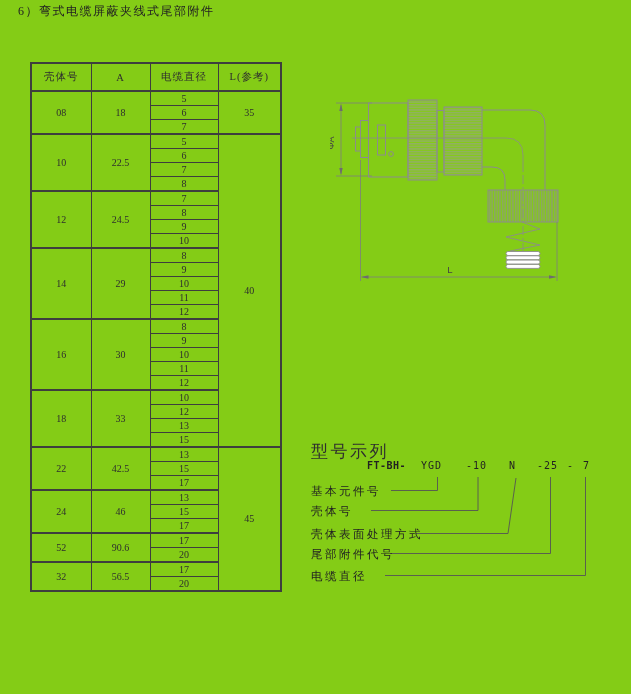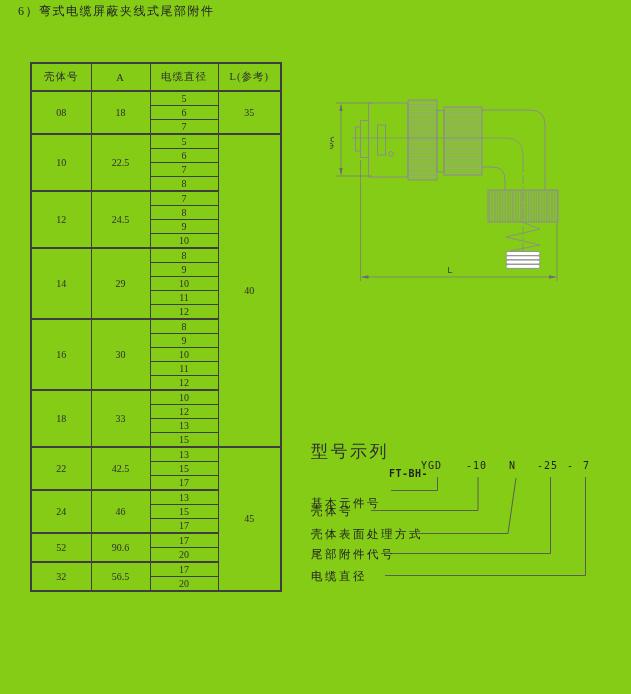--- a/index.html
+++ b/index.html
@@ -244,38 +244,38 @@
       <path d="M360.5,160 V281 M557,222 V281"></path>
       <path d="M362,277 H555"></path>
       <polygon points="360.8,277 368.5,275.3 368.5,278.7" fill="#6d6d6d" stroke="none"></polygon>
       <polygon points="556.8,277 549,275.3 549,278.7" fill="#6d6d6d" stroke="none"></polygon>
     </g>
     <text x="450" y="273" font-size="9.5" fill="#444" text-anchor="middle" font-family="Liberation Sans, sans-serif">L</text>
   </svg>
 
   <div class="model-title">型号示列</div>
 
-  <span class="code b" style="left:389px;margin-top:8px;">FT-BH-</span>
+  <span class="code b" style="left:367px;">FT-BH-</span>
   <span class="code" style="left:421px;">YGD</span>
   <span class="code" style="left:466px;">-10</span>
   <span class="code" style="left:509px;">N</span>
   <span class="code" style="left:537px;">-25</span>
   <span class="code" style="left:567px;">-</span>
   <span class="code" style="left:583px;">7</span>
 
   <svg class="leaders" width="331" height="150" viewBox="300 435 331 150" fill="none">
     <g stroke="#555" stroke-width="0.9">
       <path d="M391,490.5 H437.5 V477"></path>
       <path d="M371,510.5 H478 V477"></path>
       <path d="M416,533.5 H508 L516,478"></path>
       <path d="M390,553.5 H550.5 V477"></path>
       <path d="M385,575.5 H585.5 V477"></path>
     </g>
   </svg>
 
-  <div class="mlabel" style="top:496px;">基本元件号</div>
+  <div class="mlabel" style="top:484px;">基本元件号</div>
   <div class="mlabel" style="top:504px;">壳体号</div>
   <div class="mlabel" style="top:527px;">壳体表面处理方式</div>
   <div class="mlabel" style="top:547px;text-align:right;">尾部附件代号</div>
   <div class="mlabel" style="top:569px;">电缆直径</div>
 
 
 </div>
 
 </body></html>

